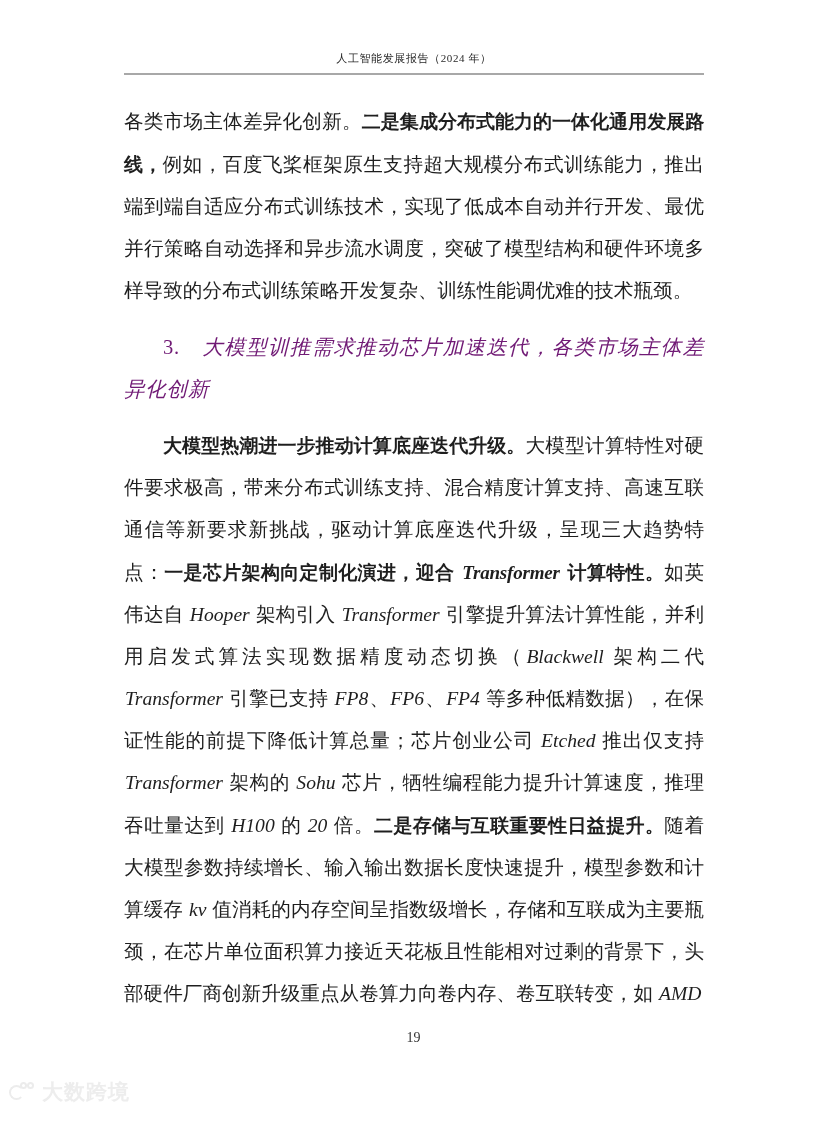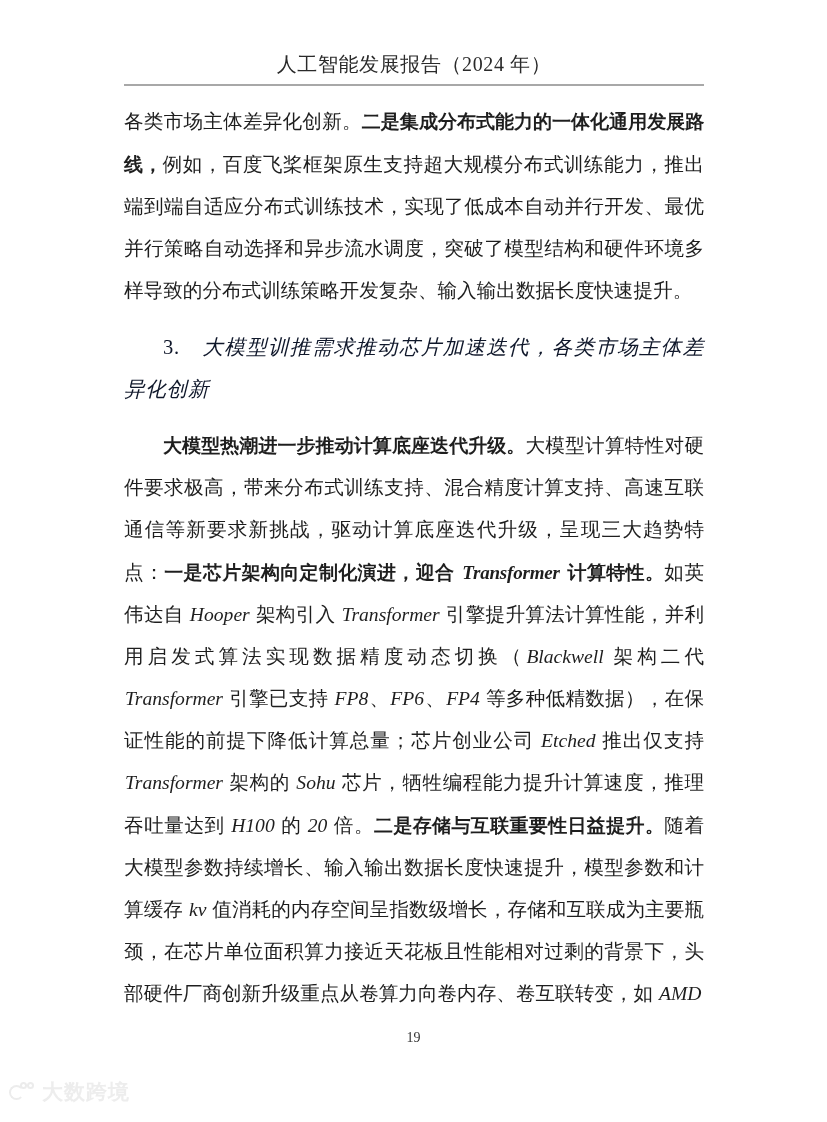--- a/index.html
+++ b/index.html
@@ -24,21 +24,21 @@
   
   .header-block {
     position: absolute;
     left: 124px;
     top: 52px;
     width: 580px;
   }
   .header-title {
     text-align: center;
     font-family: "Liberation Serif", "DejaVu Serif", serif;
-    font-size: 20px;
+    font-size: 11px;
     letter-spacing: 0.6px;
     color: #2a2a2a;
     line-height: 1.2;
     white-space: nowrap;
   }
   .header-rule {
     margin-top: 8px;
     height: 2px;
     background: #a8a8a8;
     width: 580px;
@@ -87,21 +87,21 @@
     padding: 0 1px;
     font-style: italic;
   }
 
   
   p.heading-para {
     font-family: "Liberation Serif", "DejaVu Serif", serif;
     font-style: italic;
     font-size: 20.5px;
     letter-spacing: 0.8px;
-    color: #0f172a;
+    color: #701a75;
     text-align: justify;
     text-indent: 39px;
   }
   .heading-num {
     font-style: normal;
     font-family: "Liberation Serif", "DejaVu Serif", serif;
   }
   .heading-gap { display: inline-block; width: 22px; }
 
   .spacer-sm { height: 14px; }
@@ -166,21 +166,21 @@
 
 <div class="page">
 
   <div class="header-block">
     <div class="header-title">人工智能发展报告（2024 年）</div>
     <div class="header-rule"></div>
   </div>
 
   <div class="content">
 
-    <p class="body-para"><span>各类市场主体差异化创新。</span><span class="lead">二是集成分布式能力的一体化通用发展路线，</span><span>例如，百度飞桨框架原生支持超大规模分布式训练能力，推出端到端自适应分布式训练技术，实现了低成本自动并行开发、最优并行策略自动选择和异步流水调度，突破了模型结构和硬件环境多样导致的分布式训练策略开发复杂、输入输出数据长度快速提升。</span></p>
+    <p class="body-para"><span>各类市场主体差异化创新。</span><span class="lead">二是集成分布式能力的一体化通用发展路线，</span><span>例如，百度飞桨框架原生支持超大规模分布式训练能力，推出端到端自适应分布式训练技术，实现了低成本自动并行开发、最优并行策略自动选择和异步流水调度，突破了模型结构和硬件环境多样导致的分布式训练策略开发复杂、训练性能调优难的技术瓶颈。</span></p>
 
     <div class="spacer-sm"></div>
 
     <p class="heading-para"><span class="heading-num">3.</span><span class="heading-gap"></span><span>大模型训推需求推动芯片加速迭代，各类市场主体差异化创新</span></p>
 
     <div class="spacer-sm"></div>
 
     <p class="body-para indent"><span class="lead">大模型热潮进一步推动计算底座迭代升级。</span><span>大模型计算特性对硬件要求极高，带来分布式训练支持、混合精度计算支持、高速互联通信等新要求新挑战，驱动计算底座迭代升级，呈现三大趋势特点：</span><span class="lead">一是芯片架构向定制化演进，迎合 </span><span class="lead latin">Transformer</span><span class="lead"> 计算特性。</span><span>如英伟达自 </span><span class="latin">Hooper</span><span> 架构引入 </span><span class="latin">Transformer</span><span> 引擎提升算法计算性能，并利用启发式算法实现数据精度动态切换（</span><span class="latin">Blackwell</span><span> 架构二代 </span><span class="latin">Transformer</span><span> 引擎已支持 </span><span class="latin">FP8</span><span>、</span><span class="latin">FP6</span><span>、</span><span class="latin">FP4</span><span> 等多种低精数据），在保证性能的前提下降低计算总量；芯片创业公司 </span><span class="latin">Etched</span><span> 推出仅支持 </span><span class="latin">Transformer</span><span> 架构的 </span><span class="latin">Sohu</span><span> 芯片，牺牲编程能力提升计算速度，推理吞吐量达到 </span><span class="latin">H100</span><span> 的 </span><span class="latin">20</span><span> 倍。</span><span class="lead">二是存储与互联重要性日益提升。</span><span>随着大模型参数持续增长、输入输出数据长度快速提升，模型参数和计算缓存 </span><span class="latin">kv</span><span> 值消耗的内存空间呈指数级增长，存储和互联成为主要瓶颈，在芯片单位面积算力接近天花板且性能相对过剩的背景下，头部硬件厂商创新升级重点从卷算力向卷内存、卷互联转变，如 </span><span class="latin">AMD</span></p>
 
   </div>

